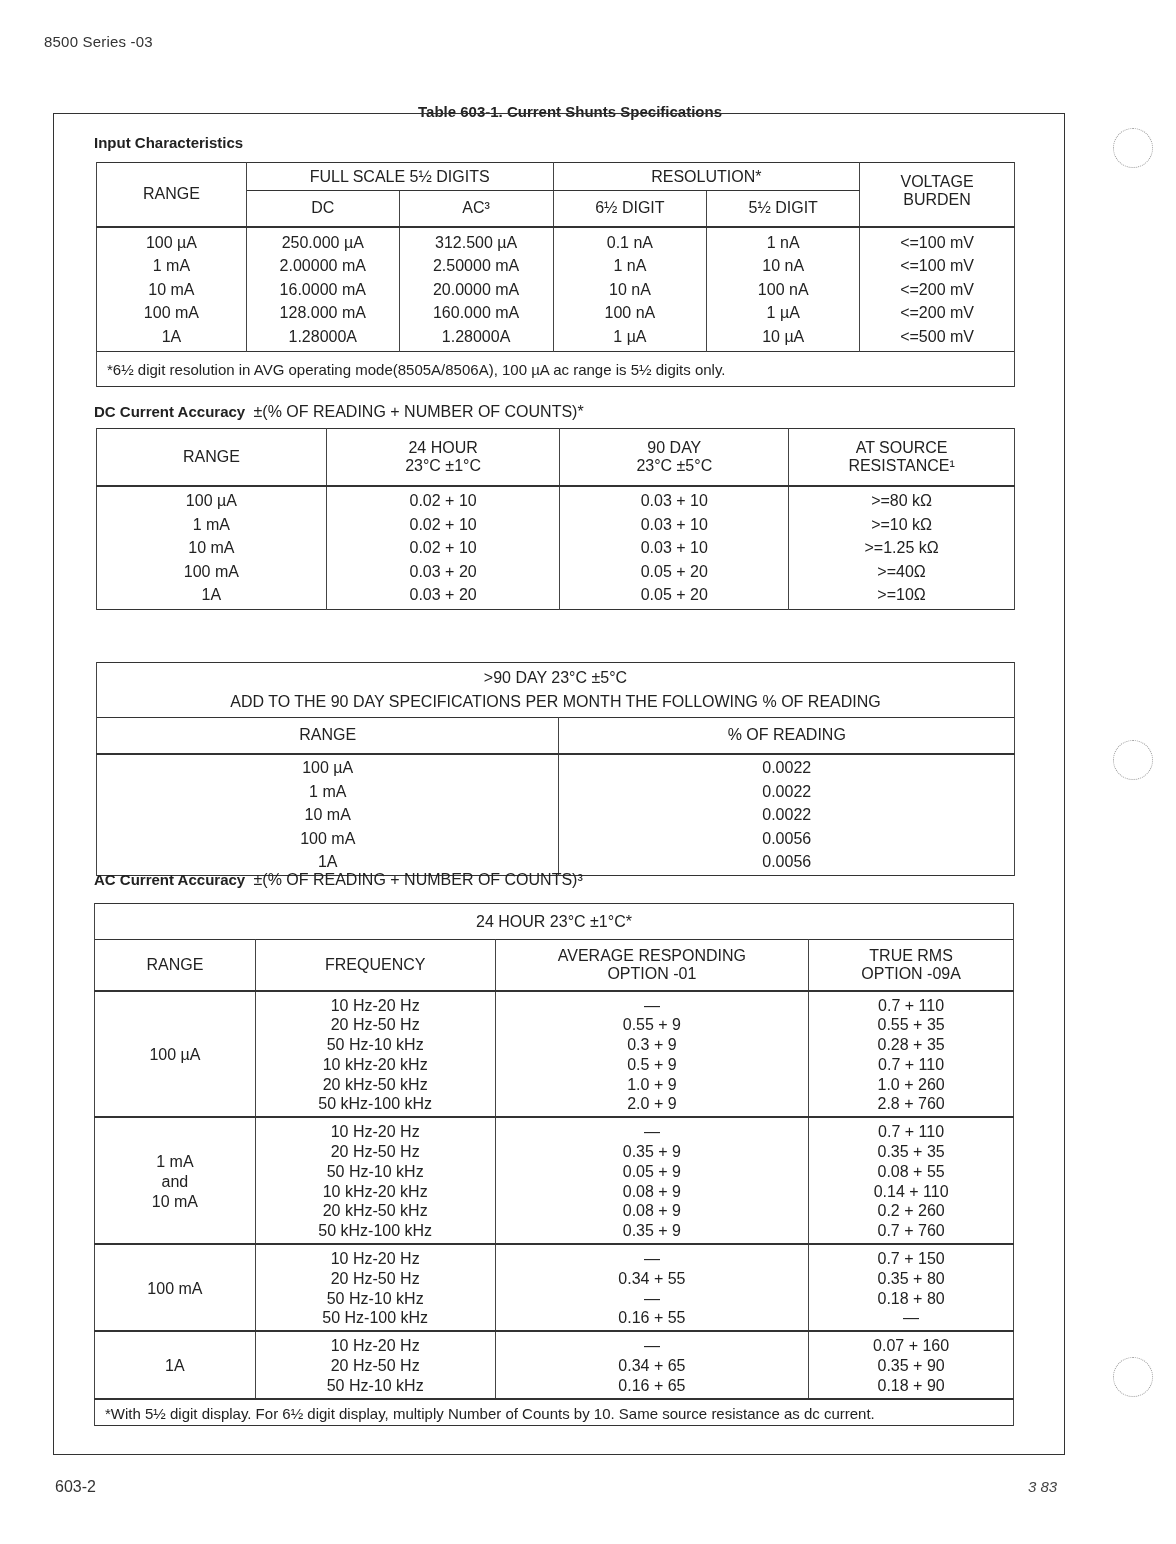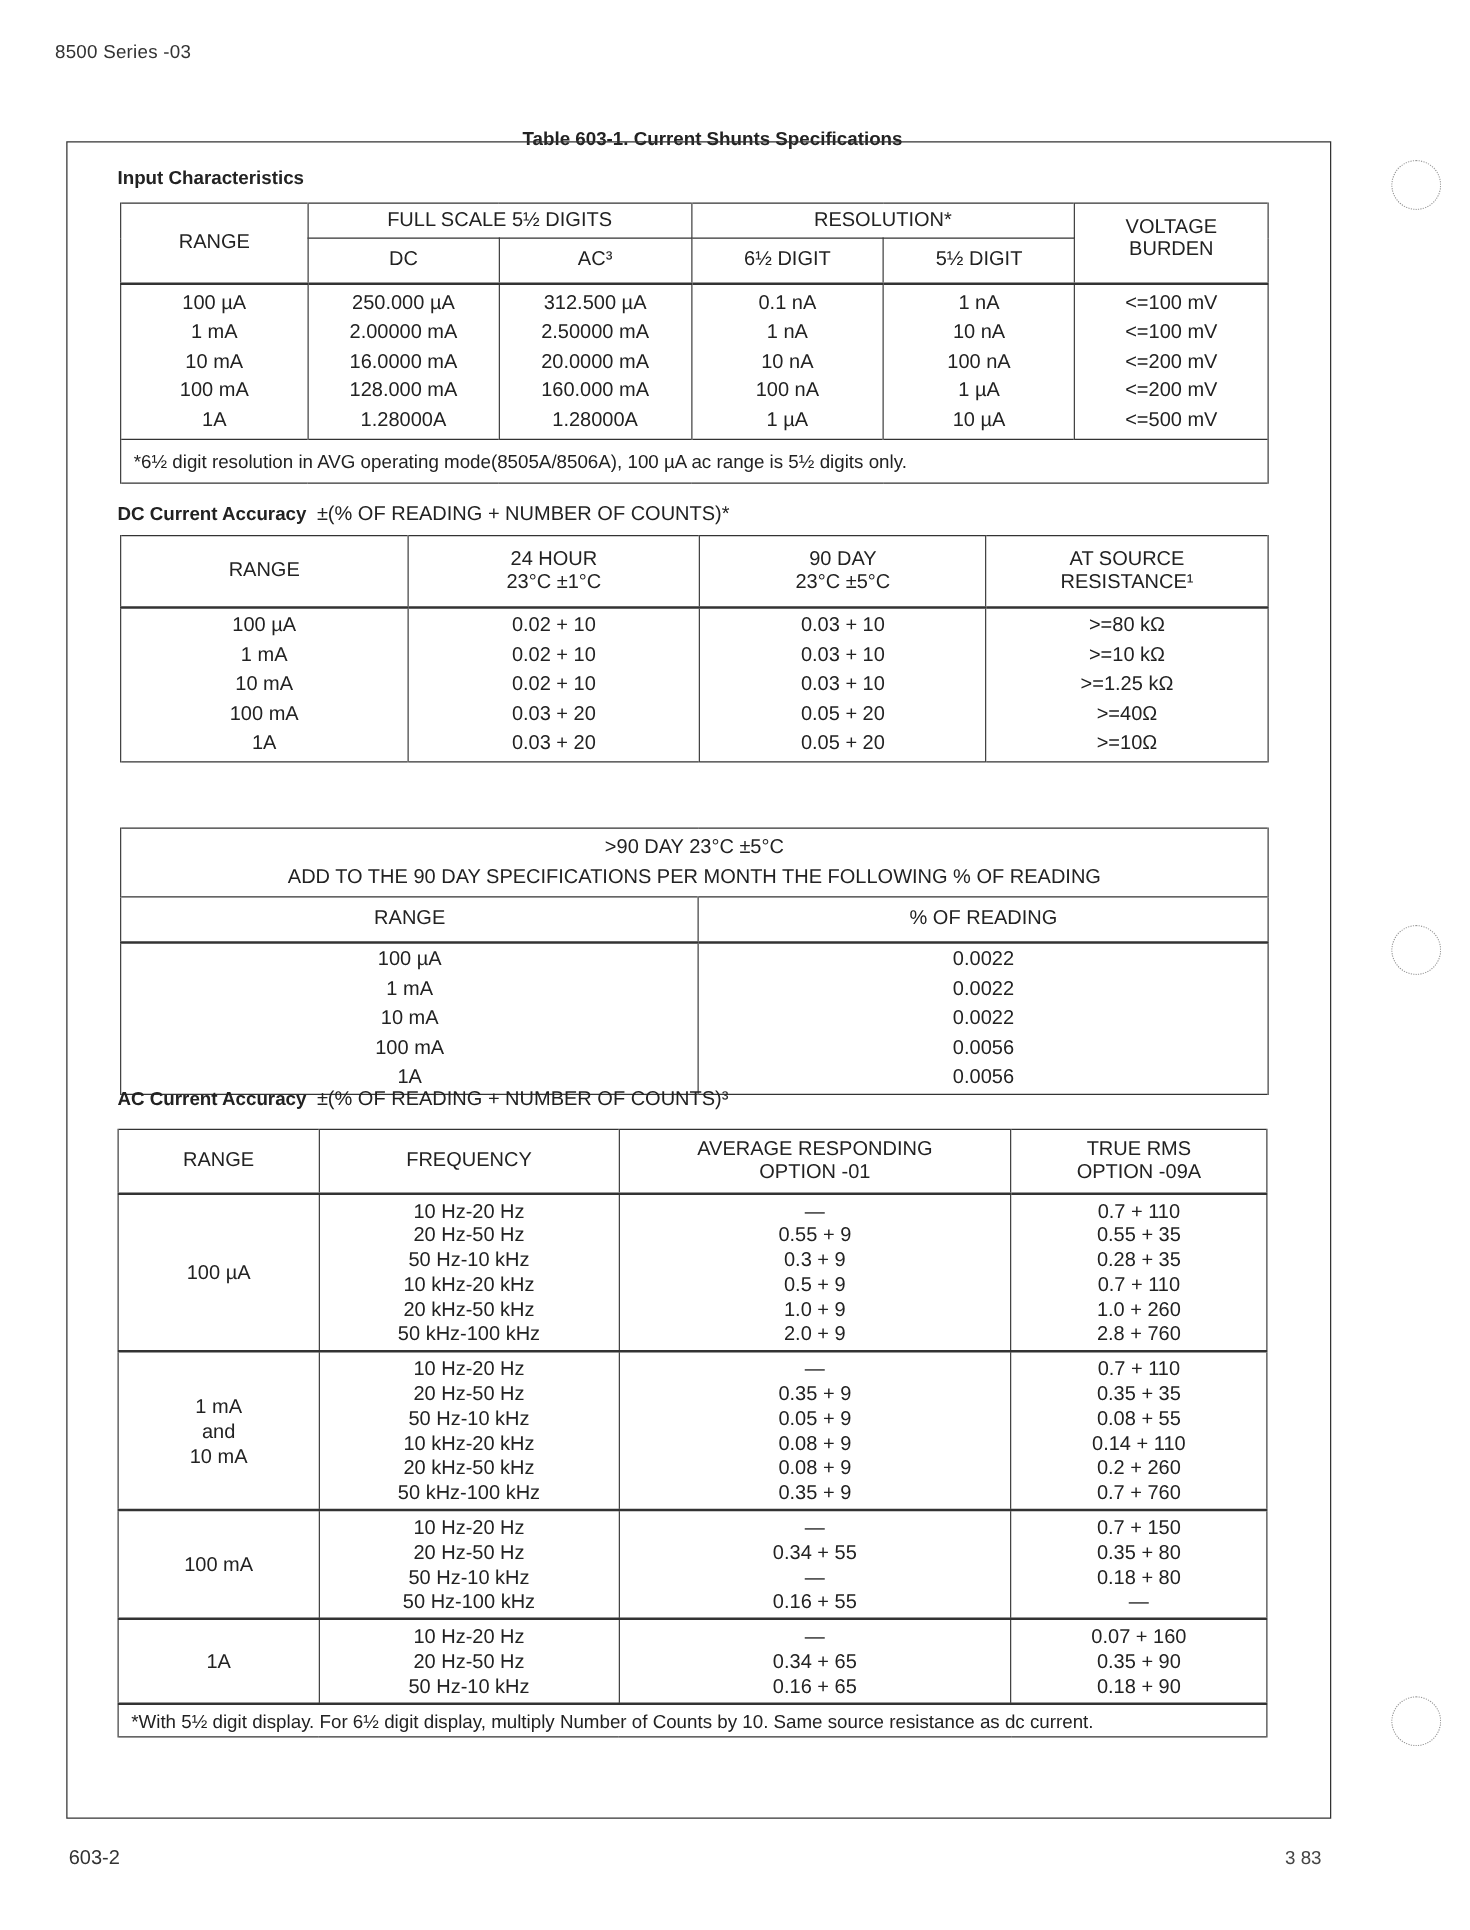--- a/index.html
+++ b/index.html
@@ -16,21 +16,21 @@
   td, th { font-weight: normal; text-align: center; padding: 0; }
   .t { position: absolute; }
   .bx { border: 1.5px solid #333; }
   .bx td, .bx th { border-left: 1.5px solid #444; border-right: 1.5px solid #444; }
   .thickb { border-bottom: 2.5px solid #333 !important; }
   .rowline { border-bottom: 1.5px solid #333; }
   .note { text-align: left !important; padding-left: 10px !important; font-size: 15px; }
   .stack div { line-height: 23.5px; }
   .stack2 div { line-height: 19.8px; }
   .footer-left { left: 55px; top: 1478px; font-size: 16px; color: #333; text-align: right; }
-  .footer-right { left: 1028px; top: 1478px; font-size: 15px; color: #444; }
+  .footer-right { left: 1028px; top: 1478px; font-size: 15px; color: #444; font-style: italic; }
   .hole { width: 40px; height: 40px; border-radius: 50%; border: 1.5px dotted #999; box-sizing: border-box; }
 </style>
 </head>
 <body>
 
 <div class="abs hdr-series">8500 Series -03</div>
 <div class="abs tbl-title">Table 603-1. Current Shunts Specifications</div>
 <div class="abs frame"></div>
 
 <div class="abs hole" style="left:1113px;top:128px;"></div>
@@ -208,20 +208,23 @@
 <div class="abs sec-label" style="left:94px;top:871px;"><b>AC Current Accuracy</b>&nbsp;&nbsp;<span>±(% OF READING + NUMBER OF COUNTS)³</span></div>
 
 <table class="t bx" style="left:94px;top:903px;width:920px;">
   <colgroup>
       <col style="width:161px">
       <col style="width:240px">
       <col style="width:314px">
       <col style="width:205px">
     </colgroup>
   <tbody id="ac-body">
+    <tr style="height:36px;" class="rowline">
+      <th colspan="4">24 HOUR 23°C ±1°C*</th>
+    </tr>
     <tr style="height:51px;">
       <th class="thickb">RANGE</th>
       <th class="thickb">FREQUENCY</th>
       <th class="thickb">
           <div>AVERAGE RESPONDING</div>
           <div>OPTION -01</div>
         </th>
       <th class="thickb">
           <div>TRUE RMS</div>
           <div>OPTION -09A</div>

